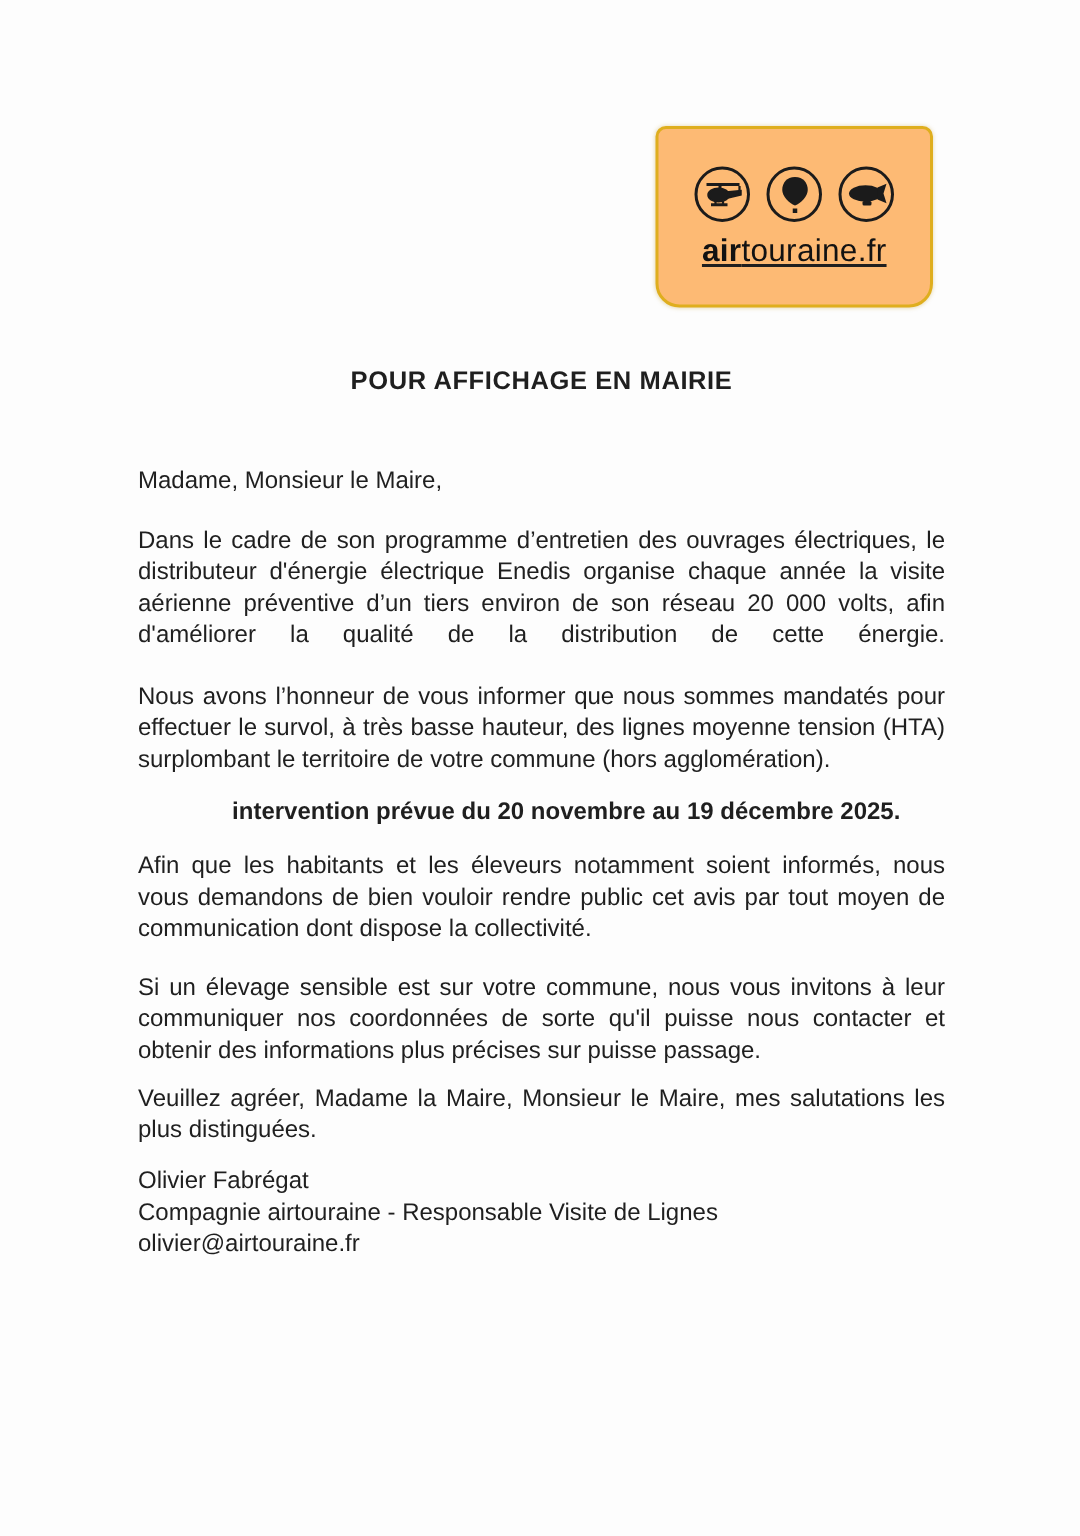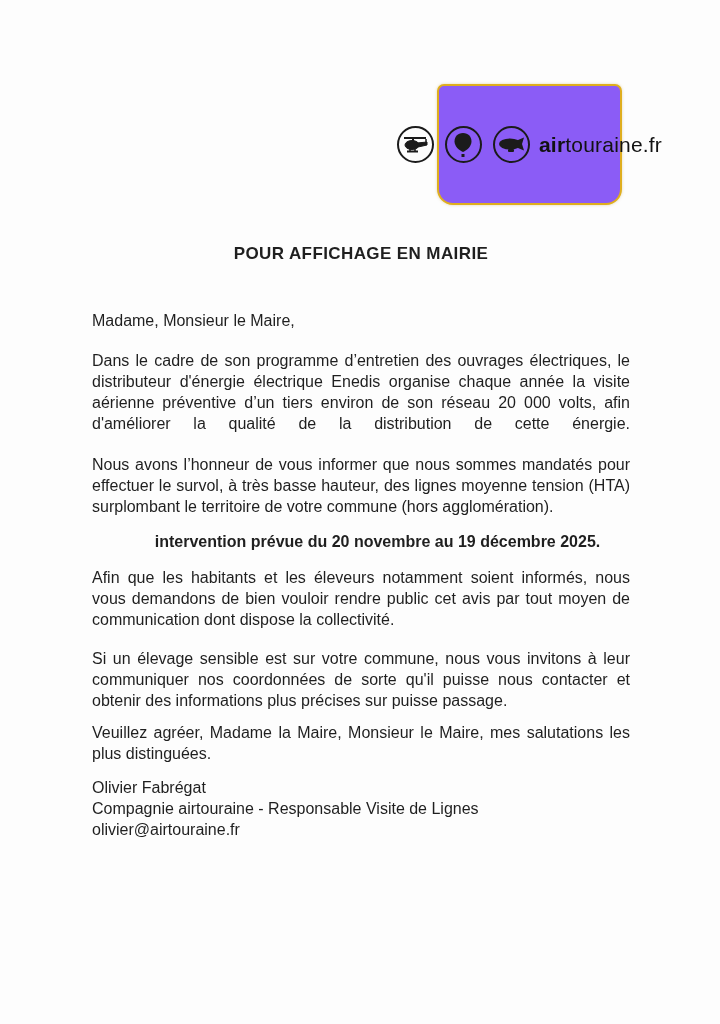--- a/index.html
+++ b/index.html
@@ -33,29 +33,30 @@
     display: inline-block;
     transform: translateY(7px);
     font-size: 52px;
   }
 
   
   .airtouraine-logo {
     position: absolute;
     left: 437px; top: 84px;
     width: 185px; height: 121px;
-    background: #8b5cf6;
+    background: #fdba74;
     border: 2px solid #dfae1e;
     border-radius: 7px 7px 16px 16px;
     display: flex;
-    flex-direction: row;
+    flex-direction: column;
     align-items: center;
     justify-content: center;
     gap: 9px;
     box-shadow: 0 0 3px rgba(180,140,20,.35);
+    text-decoration: underline;
   }
   .icons-row { display: flex; gap: 11px; }
   .icon-circle {
     width: 37px; height: 37px;
     border: 2.5px solid #1b1b1b;
     border-radius: 50%;
     display: flex; align-items: center; justify-content: center;
   }
   .icon-circle svg { display: block; }
   .airtouraine-text {

